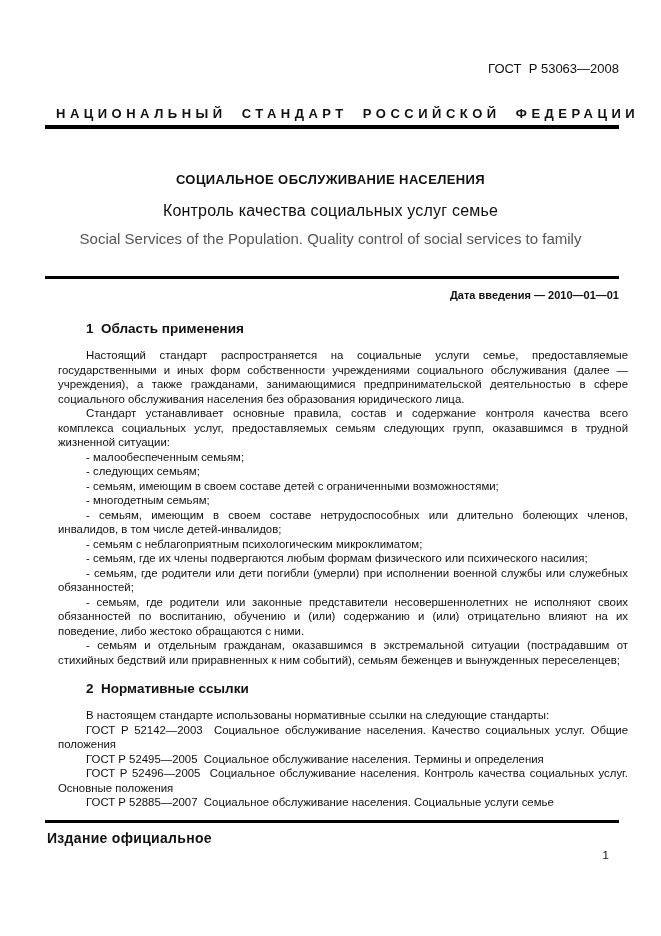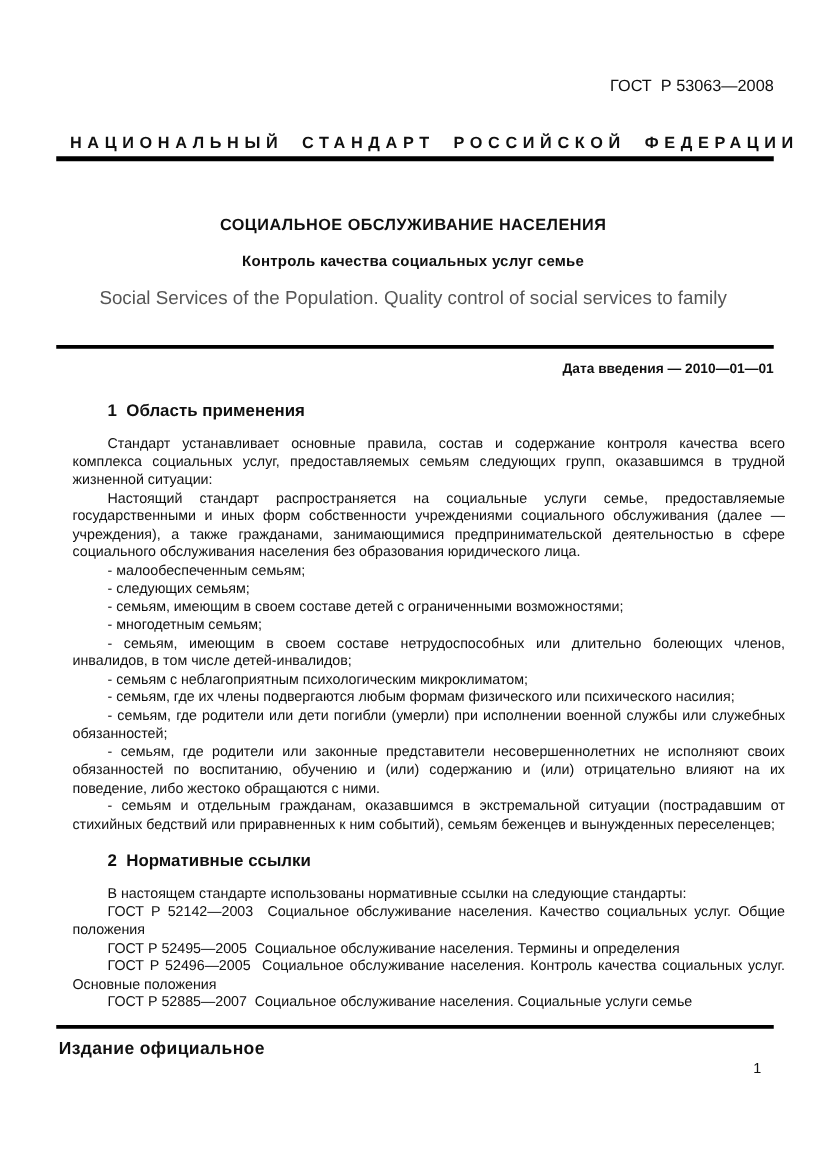--- a/index.html
+++ b/index.html
@@ -24,21 +24,21 @@
   .rule { position:absolute; left:45px; right:42px; background:#000; }
   .rule-banner { top:125px; height:4px; }
   .rule-intro  { top:276px; height:3px; }
   .rule-footer { top:820px; height:3px; }
   .title-main {
     position:absolute; top:172px; left:0; right:0;
     text-align:center; font-size:13px; font-weight:bold; letter-spacing:0.4px;
   }
   .title-sub {
     position:absolute; top:202px; left:0; right:0;
-    text-align:center; font-size:12px; font-weight:bold; letter-spacing:0.2px;
+    text-align:center; font-size:16px; font-weight:normal; letter-spacing:0.2px;
   }
   .title-en {
     position:absolute; top:230px; left:0; right:0;
     text-align:center; font-size:15px; color:#555555;
   }
   .date-line {
     position:absolute; top:289px; right:42px;
     font-size:11px; font-weight:bold; white-space:pre;
   }
   .body {
@@ -73,22 +73,22 @@
 
   <div class="title-main">СОЦИАЛЬНОЕ ОБСЛУЖИВАНИЕ НАСЕЛЕНИЯ</div>
   <div class="title-sub">Контроль качества социальных услуг семье</div>
   <div class="title-en">Social Services of the Population. Quality control of social services to family</div>
 
   <div class="rule rule-intro"></div>
   <div class="date-line">Дата введения — 2010—01—01</div>
 
   <div class="body">
     <div class="sec-h">1  Область применения</div>
+    <p class="para">Настоящий стандарт распространяется на социальные услуги семье, предоставляемые государственными и иных форм собственности учреждениями социального обслуживания (далее — учреждения), а также гражданами, занимающимися предпринимательской деятельностью в сфере социального обслуживания населения без образования юридического лица.</p>
     <p class="para">Стандарт устанавливает основные правила, состав и содержание контроля качества всего комплекса социальных услуг, предоставляемых семьям следующих групп, оказавшимся в трудной жизненной ситуации:</p>
-    <p class="para">Настоящий стандарт распространяется на социальные услуги семье, предоставляемые государственными и иных форм собственности учреждениями социального обслуживания (далее — учреждения), а также гражданами, занимающимися предпринимательской деятельностью в сфере социального обслуживания населения без образования юридического лица.</p>
     <p class="para">- малообеспеченным семьям;</p>
     <p class="para">- следующих семьям;</p>
     <p class="para">- семьям, имеющим в своем составе детей с ограниченными возможностями;</p>
     <p class="para">- многодетным семьям;</p>
     <p class="para">- семьям, имеющим в своем составе нетрудоспособных или длительно болеющих членов, инвалидов, в том числе детей-инвалидов;</p>
     <p class="para">- семьям с неблагоприятным психологическим микроклиматом;</p>
     <p class="para">- семьям, где их члены подвергаются любым формам физического или психического насилия;</p>
     <p class="para">- семьям, где родители или дети погибли (умерли) при исполнении военной службы или служебных обязанностей;</p>
     <p class="para">- семьям, где родители или законные представители несовершеннолетних не исполняют своих обязанностей по воспитанию, обучению и (или) содержанию и (или) отрицательно влияют на их поведение, либо жестоко обращаются с ними.</p>
     <p class="para">- семьям и отдельным гражданам, оказавшимся в экстремальной ситуации (пострадавшим от стихийных бедствий или приравненных к ним событий), семьям беженцев и вынужденных переселенцев;</p>

